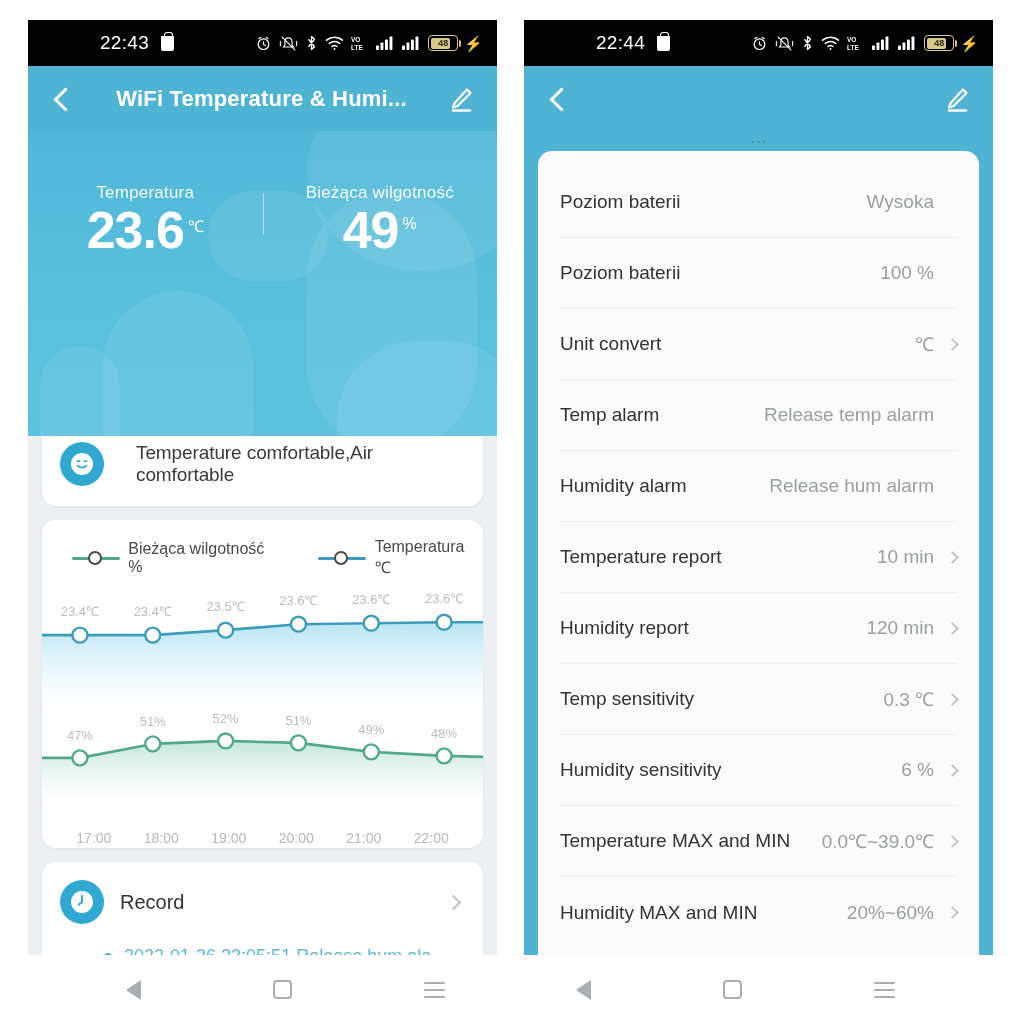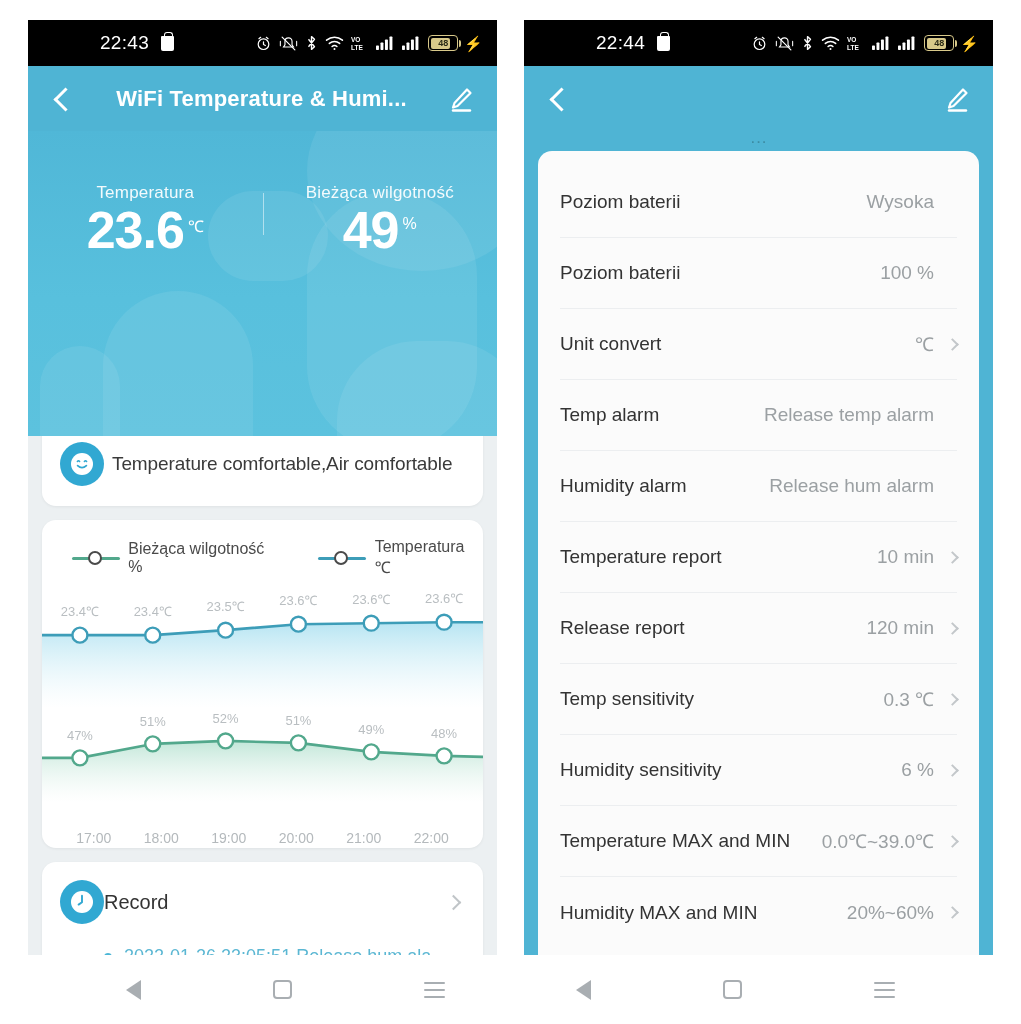--- a/index.html
+++ b/index.html
@@ -221,21 +221,21 @@
     background: #ffffff;
     border-radius: 14px;
     box-shadow: 0 1px 3px rgba(0,0,0,.06);
   }
 
   .comfort-card {
     margin-top: -14px;
     display: flex;
     align-items: center;
     padding: 20px 18px;
-    gap: 8px;
+    gap: 32px;
     position: relative;
     z-index: 2;
   }
   .smiley {
     width: 44px; height: 44px;
     border-radius: 50%;
     background: #31a8d2;
     flex: 0 0 auto;
     display: flex; align-items: center; justify-content: center;
   }
@@ -286,20 +286,21 @@
     color: #b4b9bc;
   }
 
   .record-card {
     margin-top: 14px;
     padding: 18px 18px 20px 18px;
   }
   .record-head {
     display: flex;
     align-items: center;
+    gap: 16px;
   }
   .clock-icon {
     width: 44px; height: 44px; border-radius: 50%;
     background: #31a8d2;
     display: flex; align-items: center; justify-content: center;
     flex: 0 0 auto;
   }
   .record-title { font-size: 20px; color: #333333; flex: 1; }
   .chev-r {
     width: 11px; height: 11px;
@@ -717,21 +718,21 @@
           <span class="schev hidden"></span>
         </div>
 
         <div class="srow">
           <span class="skey">Temperature report</span>
           <span class="sval">10 min</span>
           <span class="schev"></span>
         </div>
 
         <div class="srow">
-          <span class="skey">Release report</span>
+          <span class="skey">Humidity report</span>
           <span class="sval">120 min</span>
           <span class="schev"></span>
         </div>
 
         <div class="srow">
           <span class="skey">Temp sensitivity</span>
           <span class="sval">0.3 ℃</span>
           <span class="schev"></span>
         </div>
 

